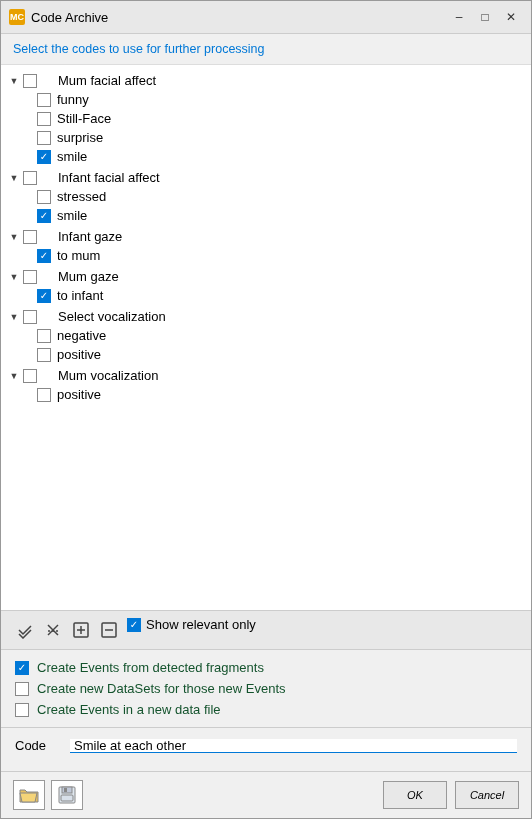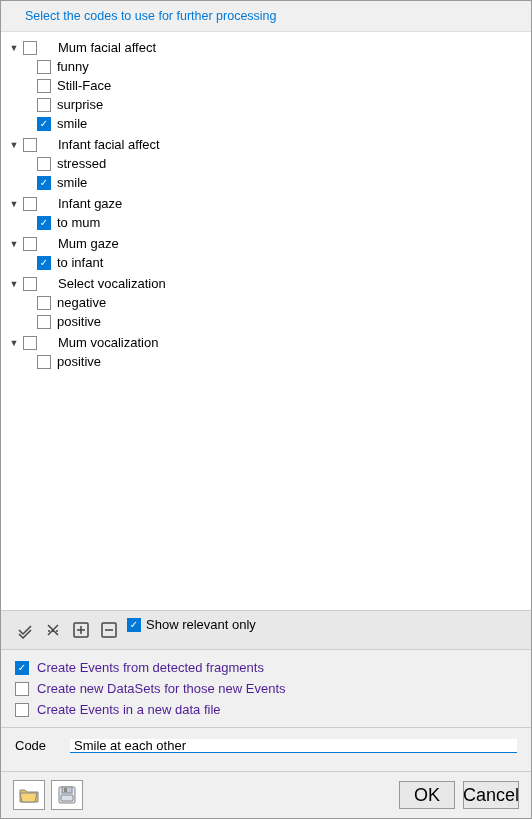--- a/index.html
+++ b/index.html
@@ -62,21 +62,21 @@
       cursor: pointer;
       display: flex;
       align-items: center;
       justify-content: center;
       font-size: 12px;
       color: #333;
     }
 
     .instruction {
       color: #0078d7;
-      padding: 8px 24px;
+      padding: 8px 12px;
       font-size: 12.5px;
       background: #f0f0f0;
       border-bottom: 1px solid #ddd;
     }
 
     .tree-area {
       flex: 1;
       overflow-y: auto;
       padding: 6px 8px;
       background: #fff;
@@ -183,21 +183,21 @@
     }
     .option-row {
       display: flex;
       align-items: center;
       gap: 8px;
       margin-bottom: 6px;
     }
     .option-row:last-child { margin-bottom: 0; }
     .option-label {
       font-size: 13px;
-      color: #4c1d95;
+      color: #14532d;
     }
 
     .fields-area {
       background: #f0f0f0;
       padding: 10px 14px;
       border-bottom: 1px solid #ccc;
     }
     .field-row {
       display: flex;
       align-items: center;
@@ -258,39 +258,51 @@
       display: flex;
       align-items: center;
       justify-content: center;
       font-size: 16px;
     }
     .bottom-right {
       display: flex;
       gap: 8px;
     }
     .dialog-btn {
-      width: 56px;
+      width: 64px;
       height: 28px;
-      font-size: 18px;
+      font-size: 11px;
       background: #e8e8e8;
       border: 1px solid #999;
       cursor: pointer;
       display: flex;
       align-items: center;
       justify-content: center;
+      font-style: italic;
     }
     .dialog-btn.default {
       background: #e8e8e8;
     }
   </style>
 </head>
 <body>
 
 <div class="window">
 
+  <div class="title-bar">
+    <div class="title-bar-left">
+      <div class="title-bar-icon">MC</div>
+      <span class="title-bar-title">Code Archive</span>
+    </div>
+    <div class="title-bar-controls">
+      <button class="title-btn">–</button>
+      <button class="title-btn">□</button>
+      <button class="title-btn close">✕</button>
+    </div>
+  </div>
 
   <div class="instruction">Select the codes to use for further processing</div>
 
   <div class="tree-area">
   <div class="tree-group">
         <div class="tree-parent">
           <span class="triangle down"></span>
           <div class="cb"></div>
           <span class="tree-parent-label">Mum facial affect</span>
         </div>

